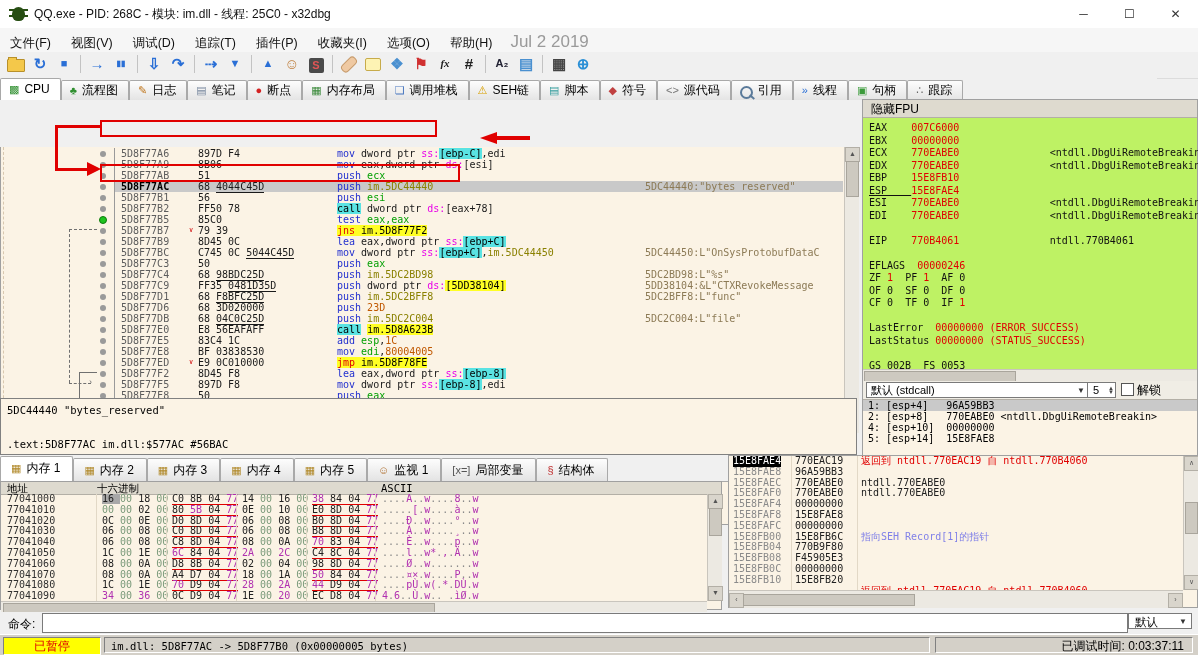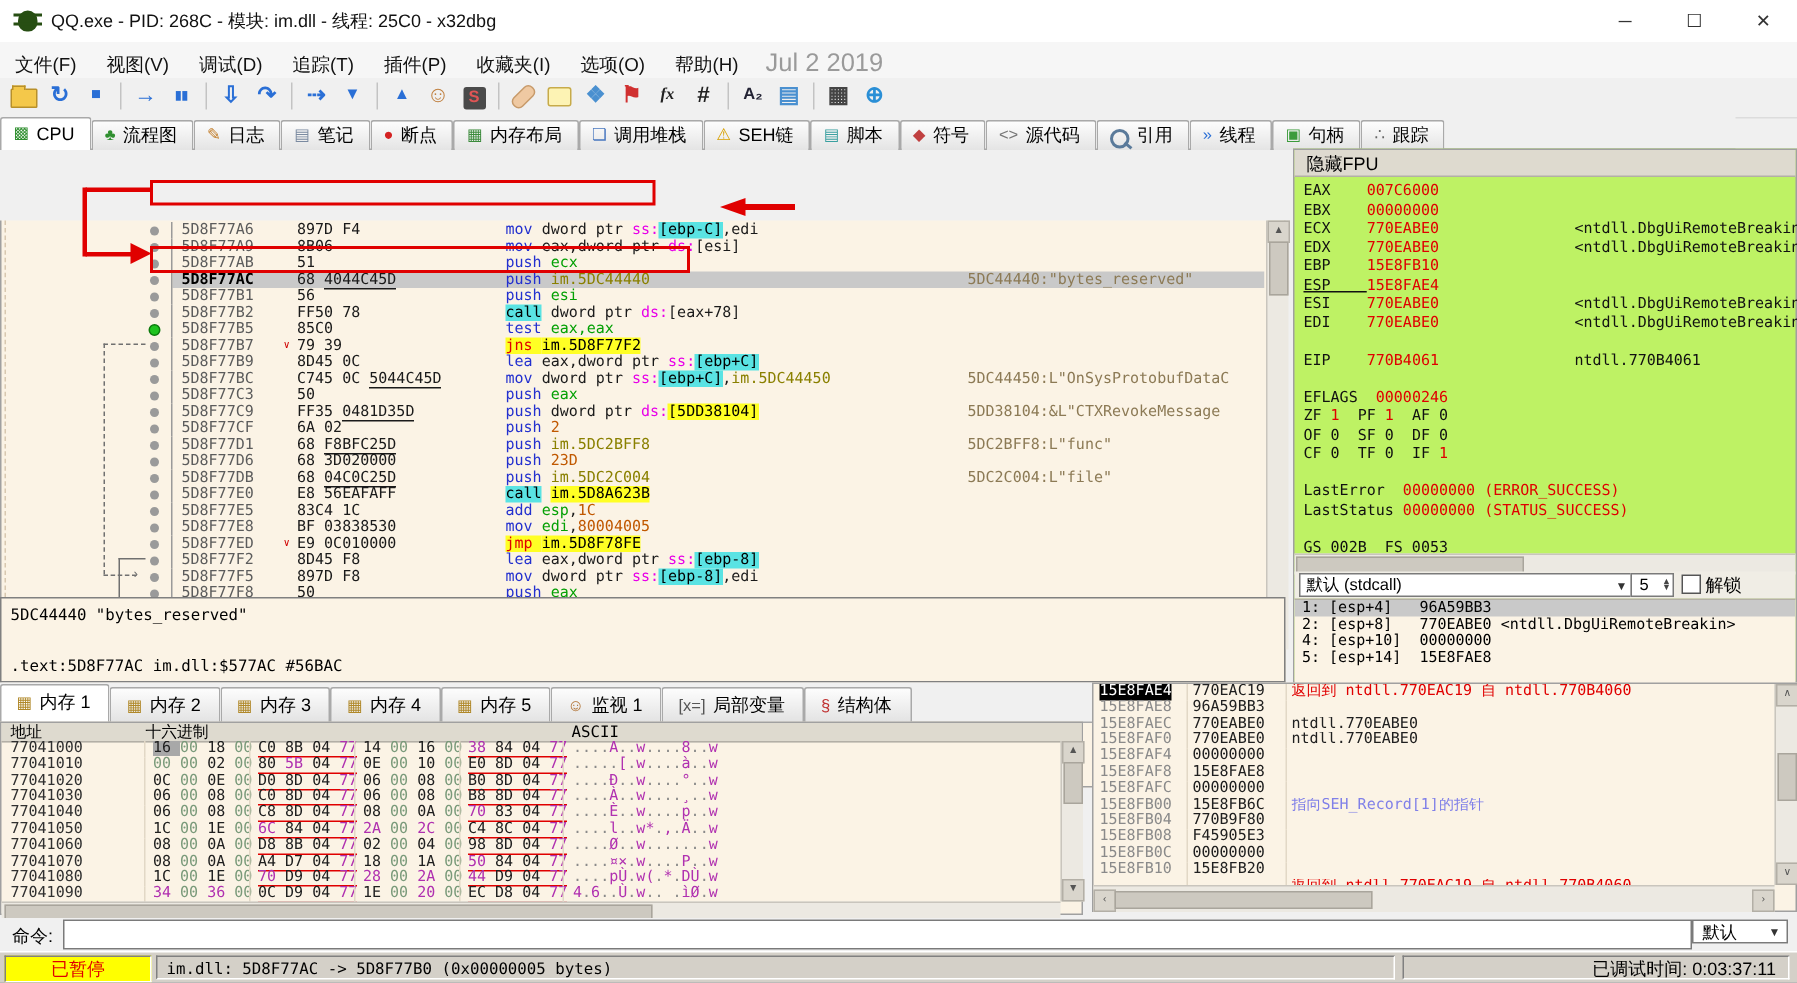--- a/index.html
+++ b/index.html
@@ -146,22 +146,22 @@
         <div class="drow"><div class="gutline"></div><span class="dot"></span><span class="c-addr">5D8F77A9</span><span class="c-bytes"><span>8B06</span></span><span class="c-instr"><span class="t-m">mov </span><span class="t-p">eax,dword ptr </span><span class="t-s">ds:</span><span class="t-p">[esi]</span></span></div>
         <div class="drow"><div class="gutline"></div><span class="dot"></span><span class="c-addr">5D8F77AB</span><span class="c-bytes"><span>51</span></span><span class="c-instr"><span class="t-m">push </span><span class="t-r">ecx</span></span></div>
         <div class="drow sel"><div class="selbg"></div><div class="gutline"></div><span class="dot"></span><span class="c-addr">5D8F77AC</span><span class="c-bytes"><span>68 </span><span class="bu">4044C45D</span></span><span class="c-instr"><span class="t-m">push </span><span class="t-a">im.5DC44440</span></span><span class="c-cmt">5DC44440:"bytes_reserved"</span></div>
         <div class="drow"><div class="gutline"></div><span class="dot"></span><span class="c-addr">5D8F77B1</span><span class="c-bytes"><span>56</span></span><span class="c-instr"><span class="t-m">push </span><span class="t-r">esi</span></span></div>
         <div class="drow"><div class="gutline"></div><span class="dot"></span><span class="c-addr">5D8F77B2</span><span class="c-bytes"><span>FF50 78</span></span><span class="c-instr"><span class="t-cb">call</span><span class="t-p"> dword ptr </span><span class="t-s">ds:</span><span class="t-p">[eax+78]</span></span></div>
         <div class="drow"><div class="gutline"></div><span class="dot bp"></span><span class="c-addr">5D8F77B5</span><span class="c-bytes"><span>85C0</span></span><span class="c-instr"><span class="t-m">test </span><span class="t-r">eax,eax</span></span></div>
         <div class="drow"><div class="gutline"></div><span class="dot"></span><span class="c-addr">5D8F77B7</span><span class="jmark">∨</span><span class="c-bytes"><span>79 39</span></span><span class="c-instr"><span class="t-jr">jns </span><span class="t-yb">im.5D8F77F2</span></span></div>
         <div class="drow"><div class="gutline"></div><span class="dot"></span><span class="c-addr">5D8F77B9</span><span class="c-bytes"><span>8D45 0C</span></span><span class="c-instr"><span class="t-m">lea </span><span class="t-p">eax,dword ptr </span><span class="t-s">ss:</span><span class="t-eb">[ebp+C]</span></span></div>
         <div class="drow"><div class="gutline"></div><span class="dot"></span><span class="c-addr">5D8F77BC</span><span class="c-bytes"><span>C745 0C </span><span class="bu">5044C45D</span></span><span class="c-instr"><span class="t-m">mov </span><span class="t-p">dword ptr </span><span class="t-s">ss:</span><span class="t-eb">[ebp+C]</span><span class="t-p">,</span><span class="t-a">im.5DC44450</span></span><span class="c-cmt">5DC44450:L"OnSysProtobufDataC</span></div>
         <div class="drow"><div class="gutline"></div><span class="dot"></span><span class="c-addr">5D8F77C3</span><span class="c-bytes"><span>50</span></span><span class="c-instr"><span class="t-m">push </span><span class="t-r">eax</span></span></div>
+        <div class="drow"><div class="gutline"></div><span class="dot"></span><span class="c-addr">5D8F77C4</span><span class="c-bytes"><span>68 </span><span class="bu">98BDC25D</span></span><span class="c-instr"><span class="t-m">push </span><span class="t-a">im.5DC2BD98</span></span><span class="c-cmt">5DC2BD98:L"%s"</span></div>
         <div class="drow"><div class="gutline"></div><span class="dot"></span><span class="c-addr">5D8F77C9</span><span class="c-bytes"><span>FF35 </span><span class="bu">0481D35D</span></span><span class="c-instr"><span class="t-m">push </span><span class="t-p">dword ptr </span><span class="t-s">ds:</span><span class="t-yb">[5DD38104]</span></span><span class="c-cmt">5DD38104:&amp;L"CTXRevokeMessage</span></div>
-        <div class="drow"><div class="gutline"></div><span class="dot"></span><span class="c-addr">5D8F77CF</span><span class="c-bytes"><span>6A 02</span></span><span class="c-instr"><span class="t-m">push </span><span class="t-i">2</span></span></div>
         <div class="drow"><div class="gutline"></div><span class="dot"></span><span class="c-addr">5D8F77D1</span><span class="c-bytes"><span>68 </span><span class="bu">F8BFC25D</span></span><span class="c-instr"><span class="t-m">push </span><span class="t-a">im.5DC2BFF8</span></span><span class="c-cmt">5DC2BFF8:L"func"</span></div>
         <div class="drow"><div class="gutline"></div><span class="dot"></span><span class="c-addr">5D8F77D6</span><span class="c-bytes"><span>68 3D020000</span></span><span class="c-instr"><span class="t-m">push </span><span class="t-i">23D</span></span></div>
         <div class="drow"><div class="gutline"></div><span class="dot"></span><span class="c-addr">5D8F77DB</span><span class="c-bytes"><span>68 </span><span class="bu">04C0C25D</span></span><span class="c-instr"><span class="t-m">push </span><span class="t-a">im.5DC2C004</span></span><span class="c-cmt">5DC2C004:L"file"</span></div>
         <div class="drow"><div class="gutline"></div><span class="dot"></span><span class="c-addr">5D8F77E0</span><span class="c-bytes"><span>E8 56EAFAFF</span></span><span class="c-instr"><span class="t-cb">call</span><span class="t-p"> </span><span class="t-yb">im.5D8A623B</span></span></div>
         <div class="drow"><div class="gutline"></div><span class="dot"></span><span class="c-addr">5D8F77E5</span><span class="c-bytes"><span>83C4 1C</span></span><span class="c-instr"><span class="t-m">add </span><span class="t-r">esp</span><span class="t-p">,</span><span class="t-i">1C</span></span></div>
         <div class="drow"><div class="gutline"></div><span class="dot"></span><span class="c-addr">5D8F77E8</span><span class="c-bytes"><span>BF 03838530</span></span><span class="c-instr"><span class="t-m">mov </span><span class="t-r">edi</span><span class="t-p">,</span><span class="t-i">80004005</span></span></div>
         <div class="drow"><div class="gutline"></div><span class="dot"></span><span class="c-addr">5D8F77ED</span><span class="jmark">∨</span><span class="c-bytes"><span>E9 0C010000</span></span><span class="c-instr"><span class="t-jr">jmp </span><span class="t-yb">im.5D8F78FE</span></span></div>
         <div class="drow"><div class="gutline"></div><span class="dot"></span><span class="c-addr">5D8F77F2</span><span class="c-bytes"><span>8D45 F8</span></span><span class="c-instr"><span class="t-m">lea </span><span class="t-p">eax,dword ptr </span><span class="t-s">ss:</span><span class="t-eb">[ebp-8]</span></span></div>
         <div class="drow"><div class="gutline"></div><span class="dot"></span><span class="c-addr">5D8F77F5</span><span class="c-bytes"><span>897D F8</span></span><span class="c-instr"><span class="t-m">mov </span><span class="t-p">dword ptr </span><span class="t-s">ss:</span><span class="t-eb">[ebp-8]</span><span class="t-p">,edi</span></span></div>
         <div class="drow"><div class="gutline"></div><span class="dot"></span><span class="c-addr">5D8F77F8</span><span class="c-bytes"><span>50</span></span><span class="c-instr"><span class="t-m">push </span><span class="t-r">eax</span></span></div>

